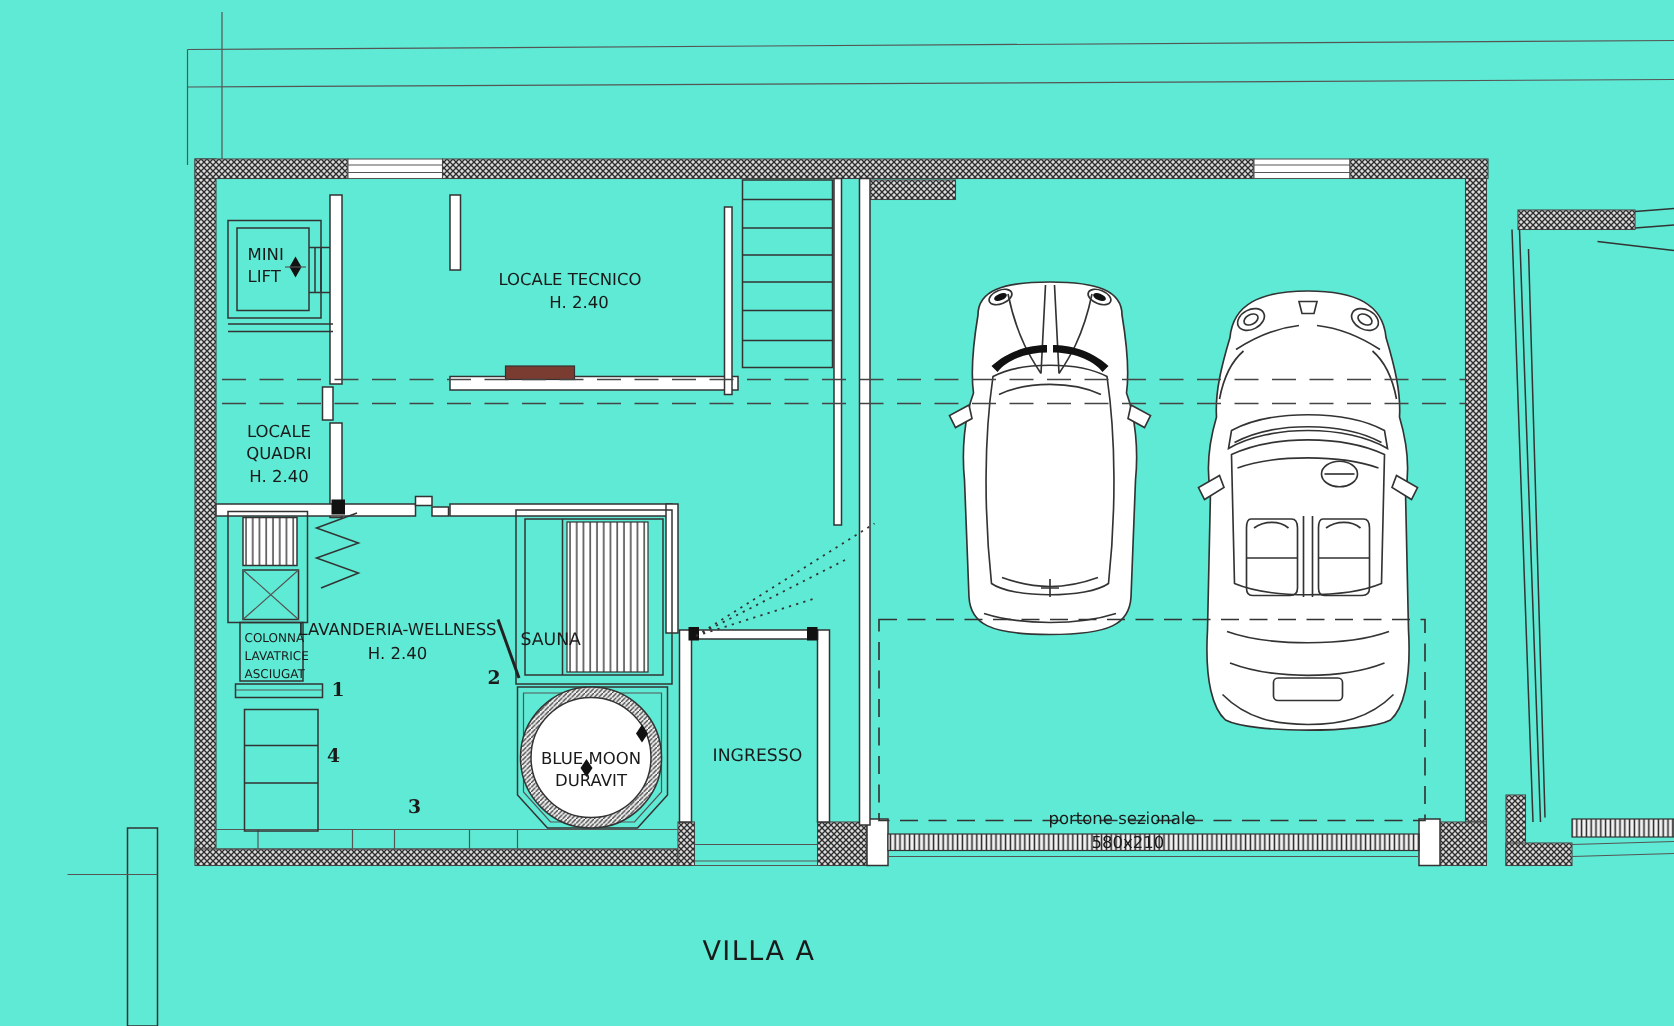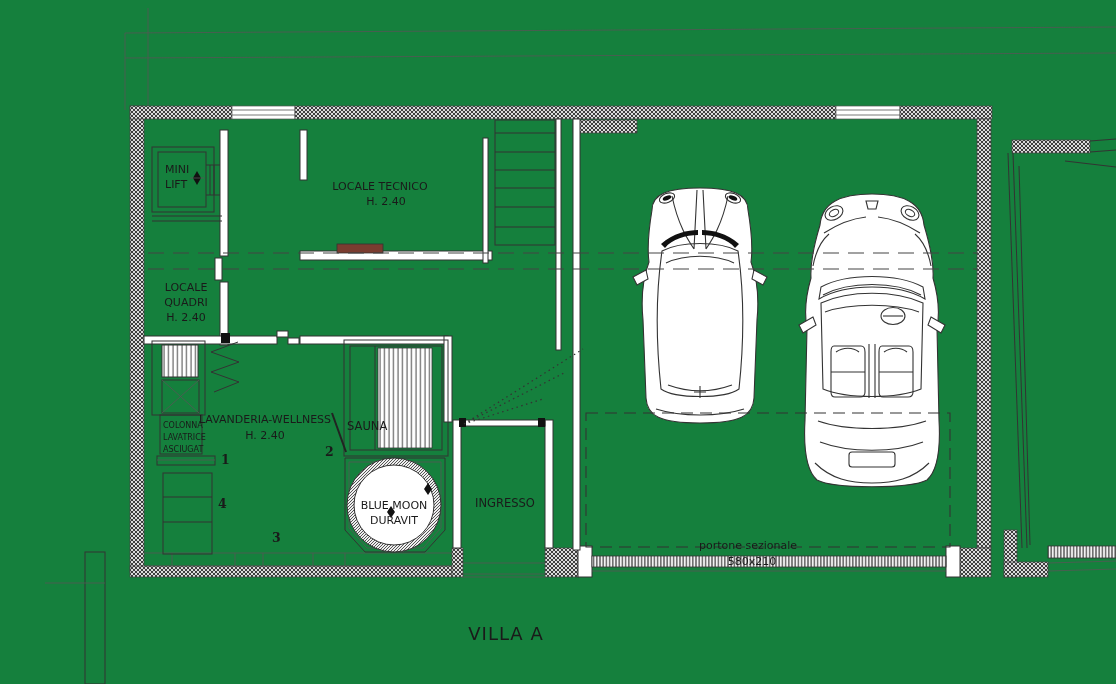--- a/index.html
+++ b/index.html
@@ -1,16 +1,16 @@
 <!DOCTYPE html>
 <html><head>
 <meta charset="utf-8">
 <style>
   html,body{margin:0;padding:0;background:#fff;}
-  .plan-wrap{width:1116px;height:684px;position:relative;background:#15803d;overflow:hidden;}
+  .plan-wrap{width:1116px;height:684px;position:relative;background:#5eead4;overflow:hidden;}
   svg{display:block;}
   text{font-family:"DejaVu Sans","Liberation Sans",sans-serif;fill:#1a1a1a;}
   .lbl{font-size:11px;}
   .lbl-sm{font-size:8px;}
   .lbl-mid{font-size:11.5px;}
   .title{font-size:18px;letter-spacing:1px;}
   .rednum{font-family:"DejaVu Serif","Liberation Serif",serif;font-weight:bold;font-size:12.5px;}
   .thin{stroke:#333;stroke-width:1;fill:none;}
   .thin2{stroke:#555;stroke-width:0.8;fill:none;}
   .wall{fill:url(#hatchWall);stroke:#444;stroke-width:0.7;}

